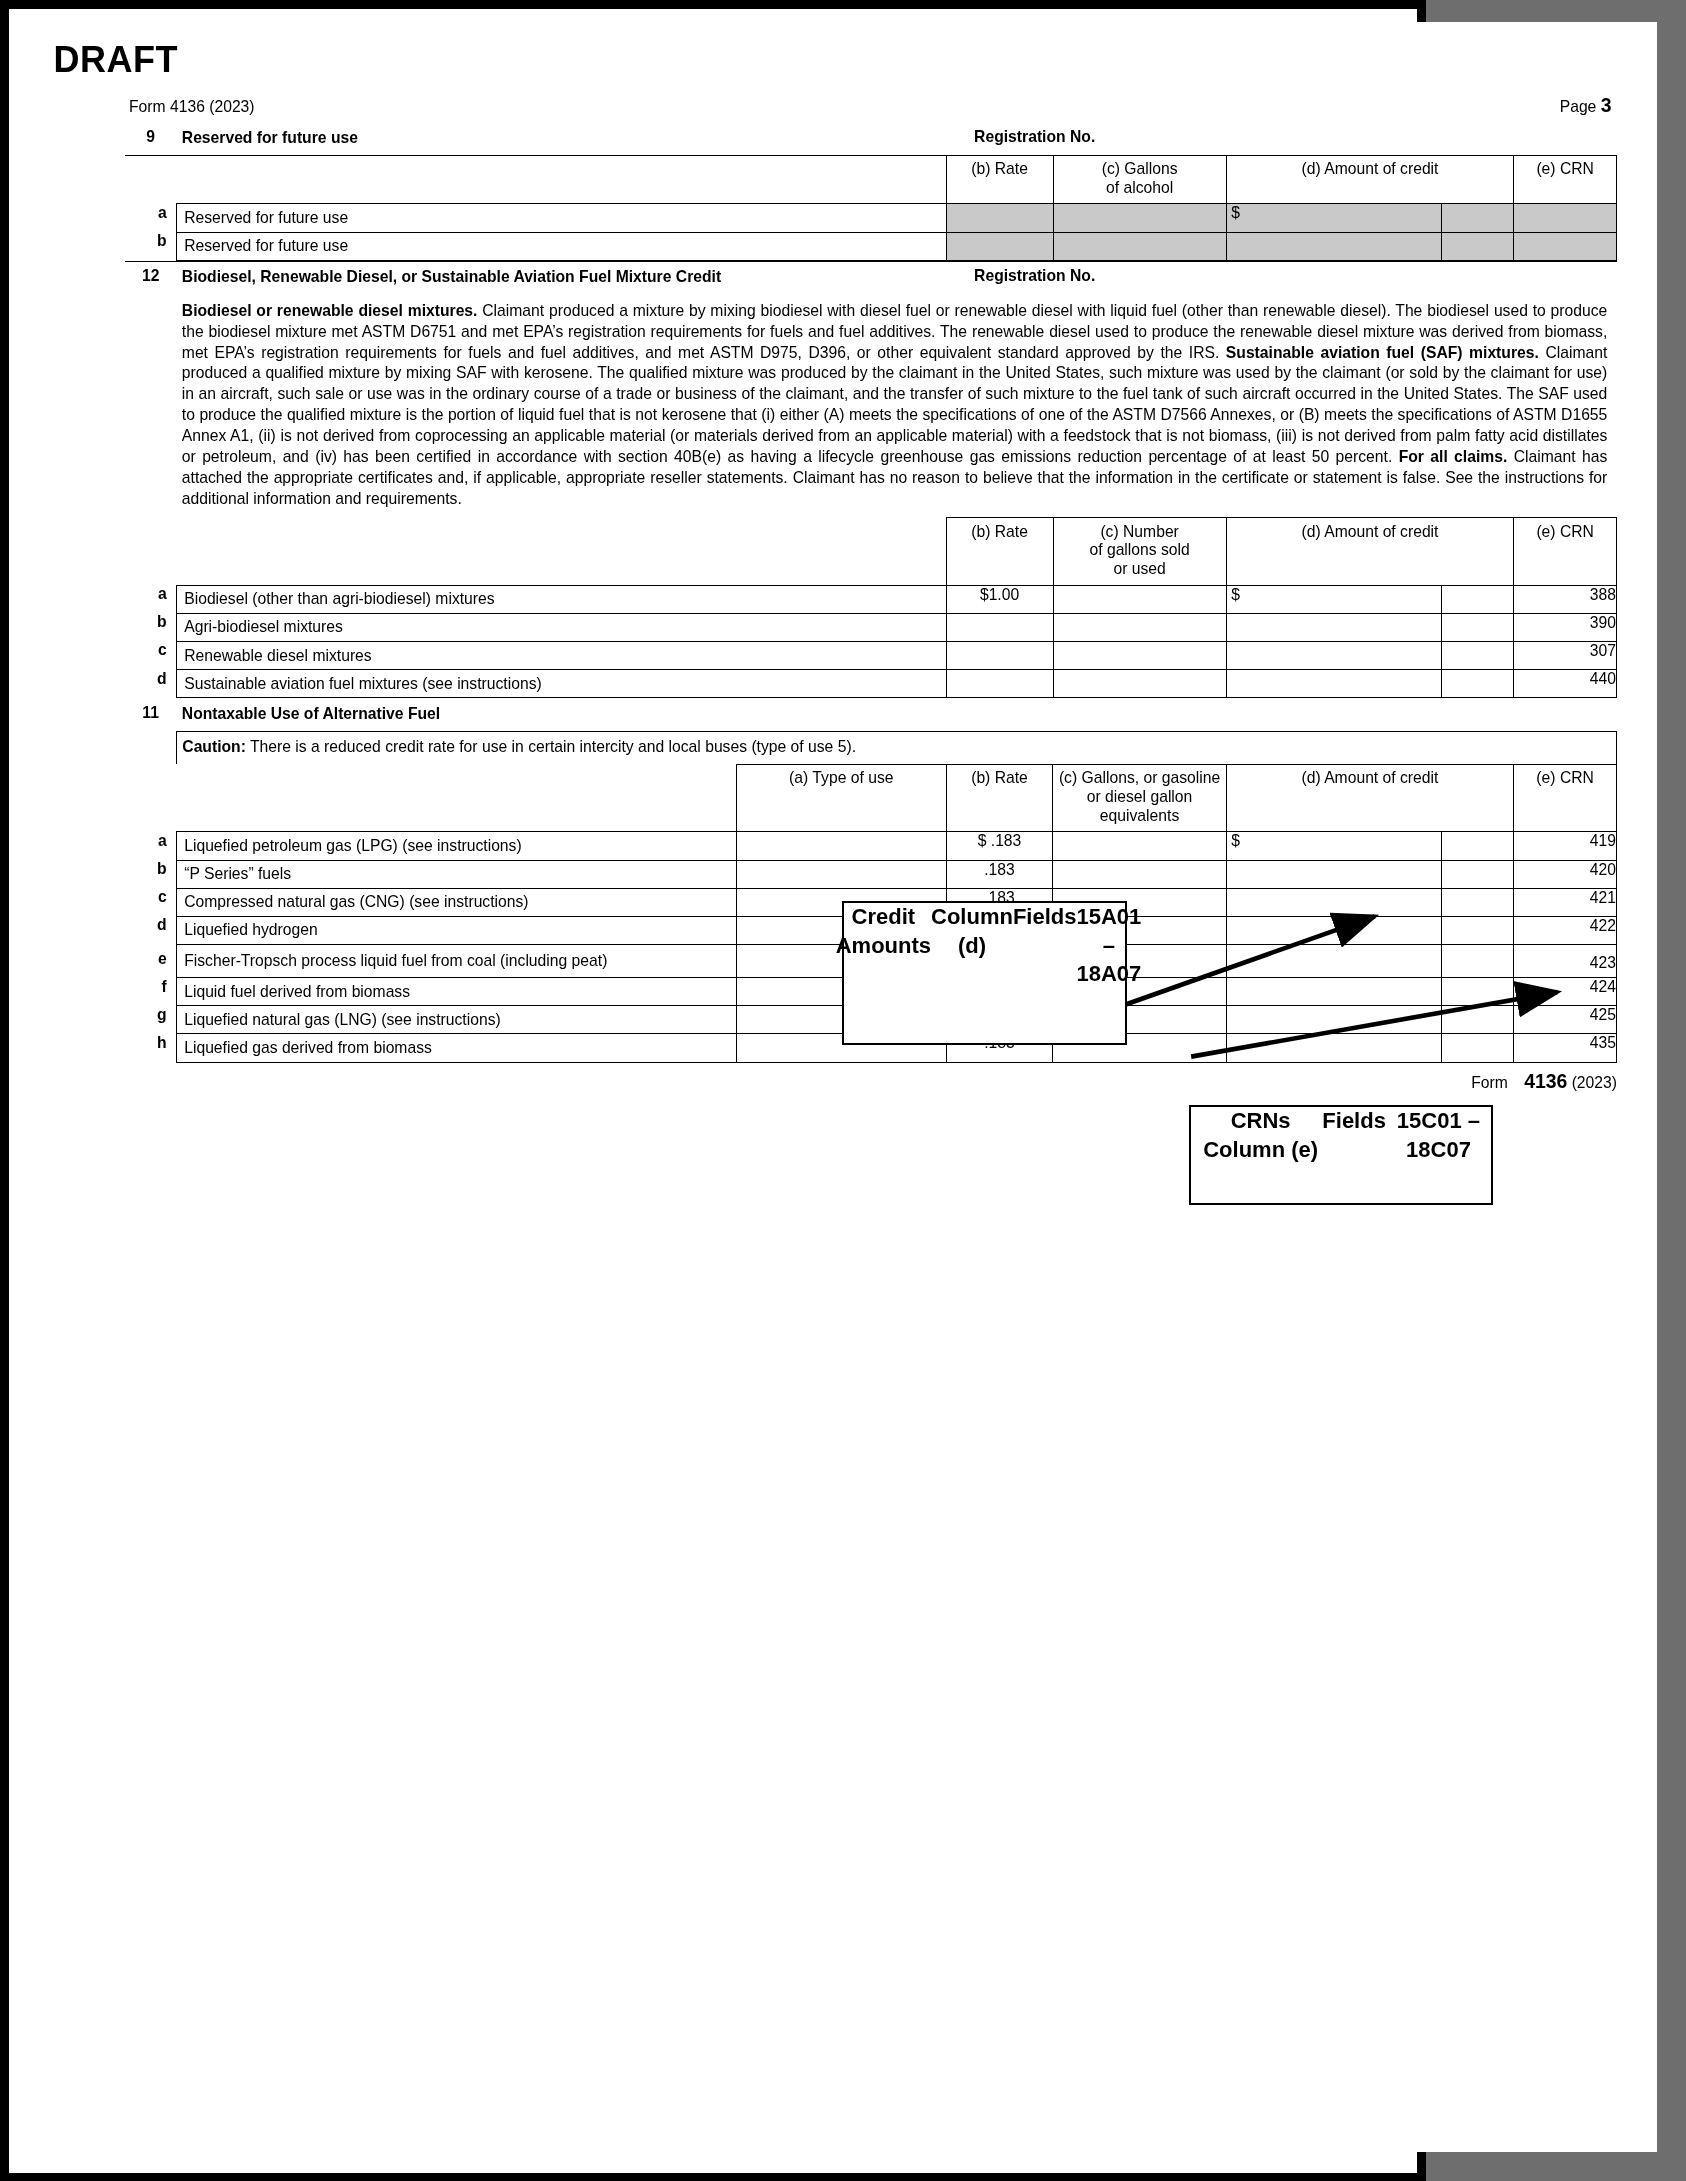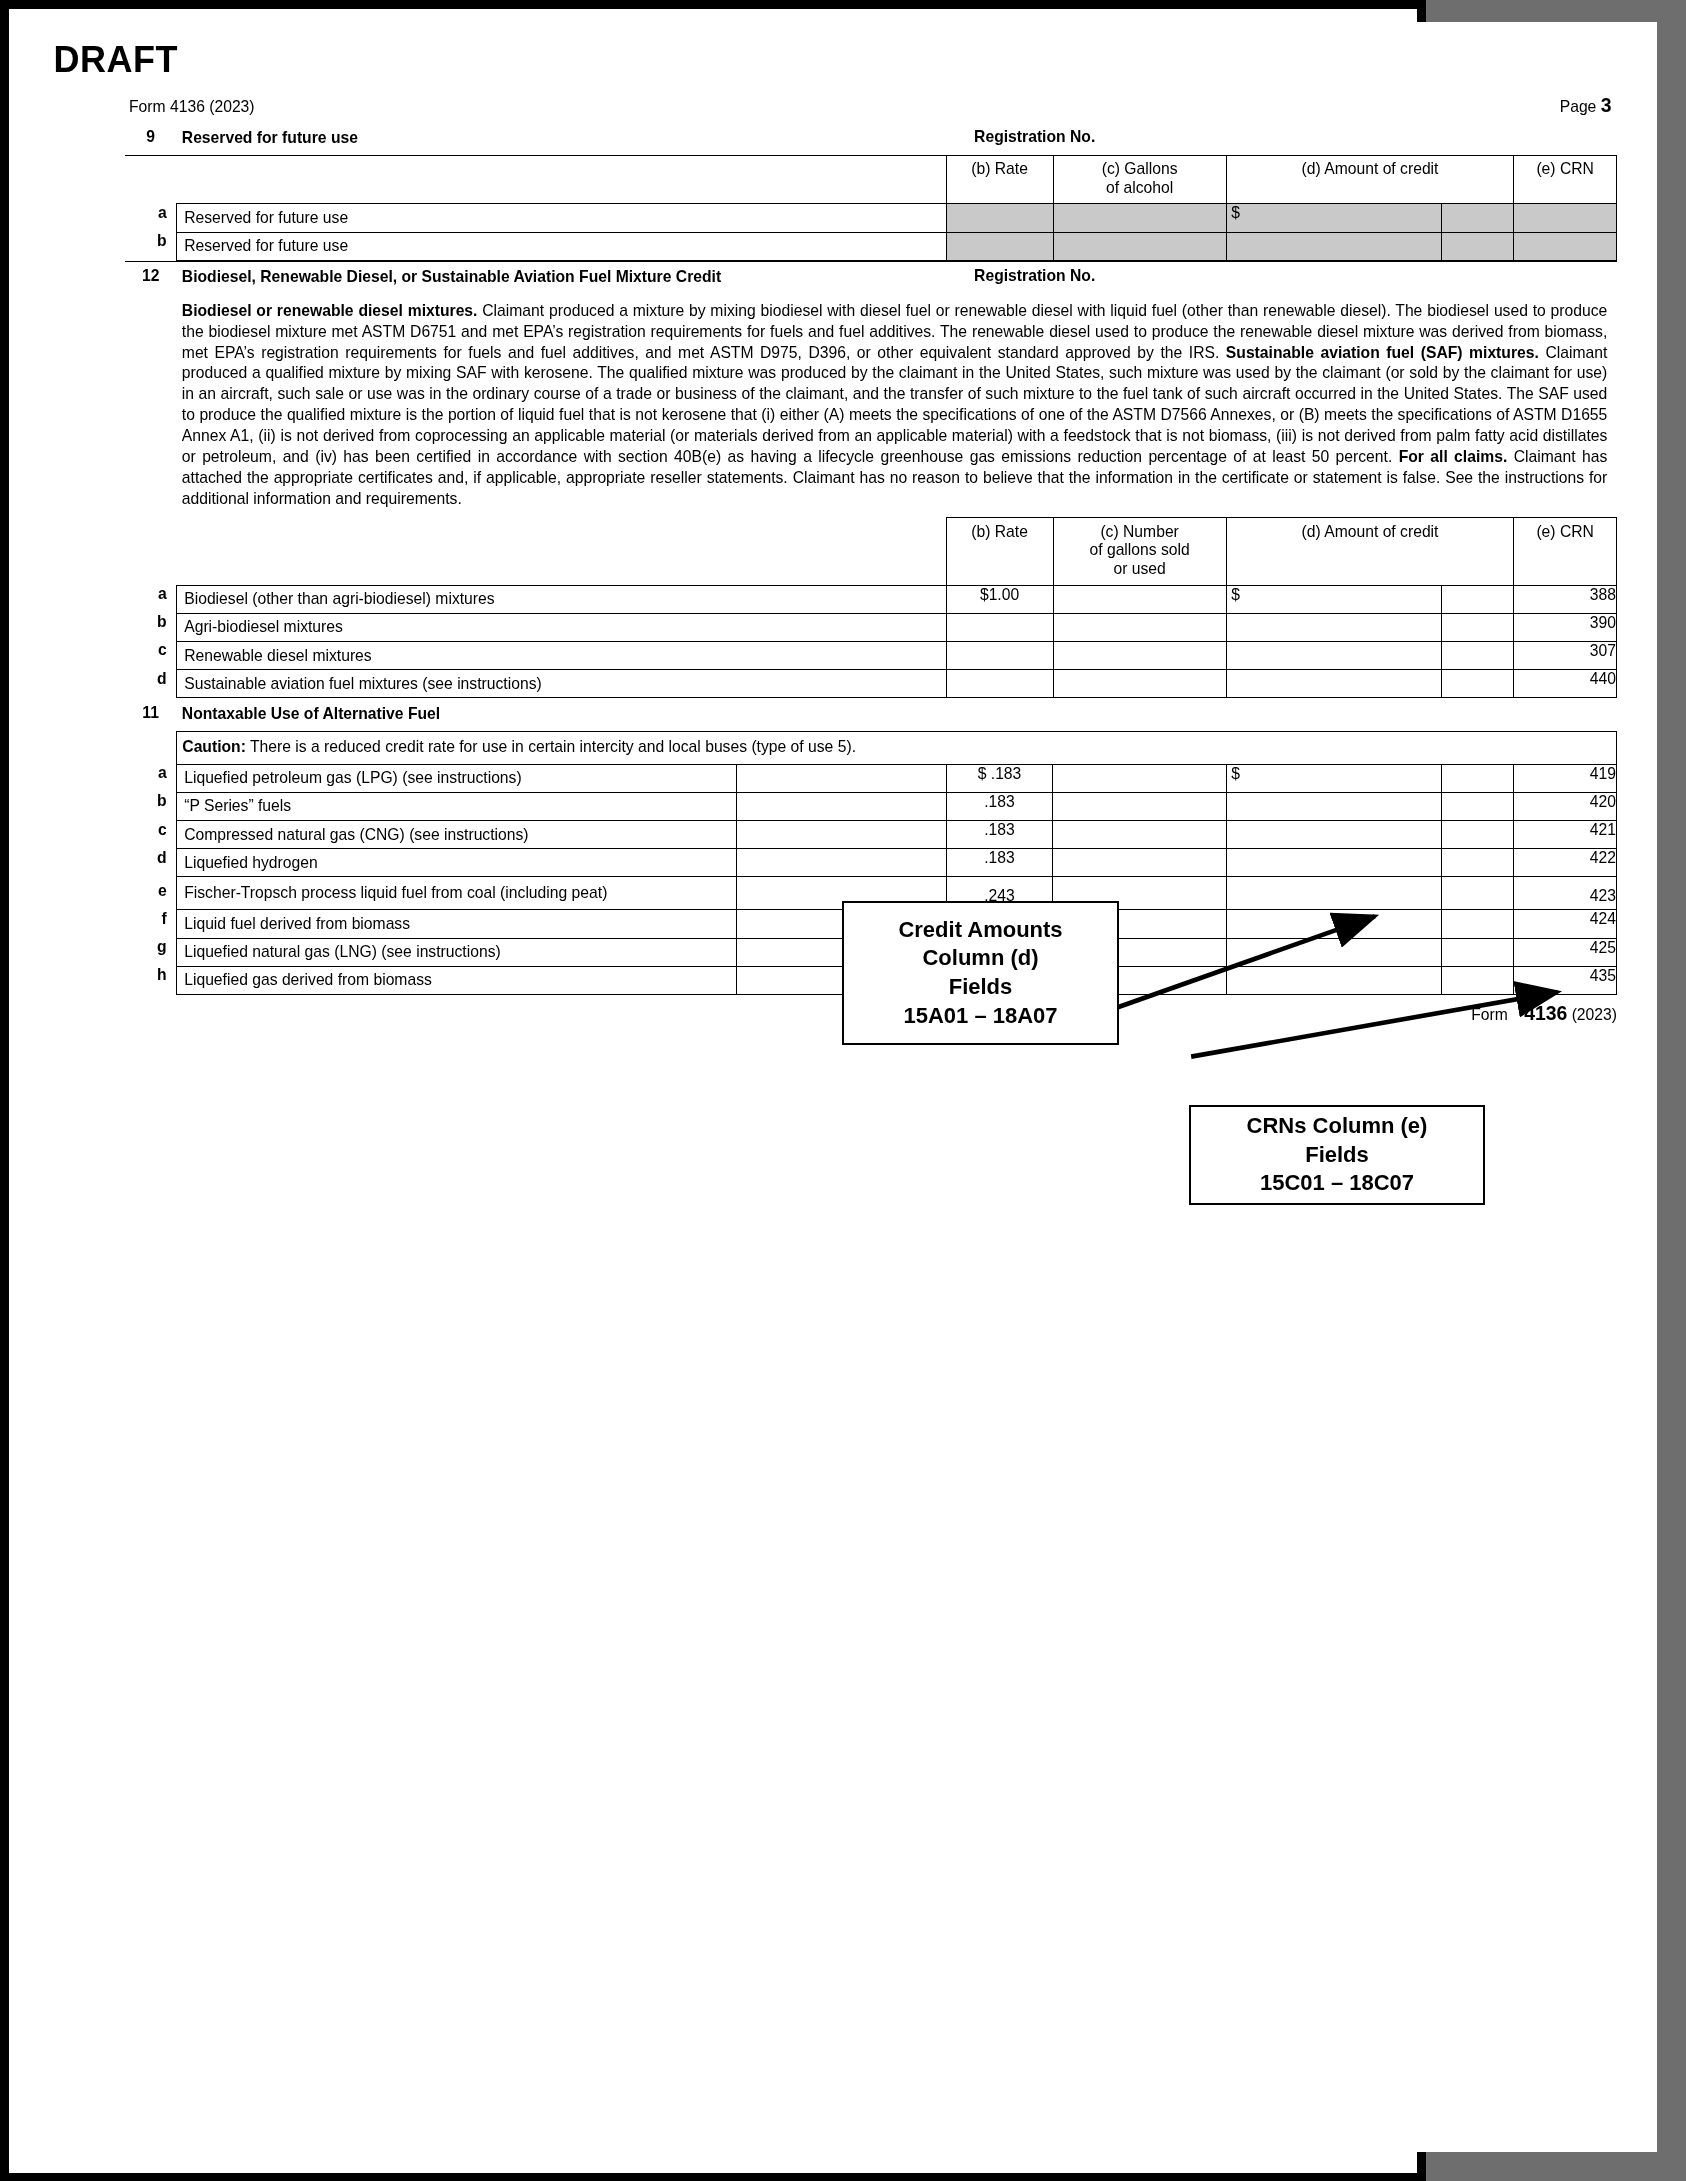--- a/index.html
+++ b/index.html
@@ -139,22 +139,23 @@
   
   .callout {
     position: absolute;
     background: #ffffff;
     border: 2.8px solid #000;
     text-align: center;
     font-weight: bold;
     line-height: 1.3;
     z-index: 30;
     display: flex;
-    flex-direction: column;
+    flex-direction: row;
     justify-content: center;
+    padding-left: 8px;
   }
   #callout-credit {
     left: 833px;
     top: 892px;
     width: 273px;
     height: 140px;
     font-size: 22px;
   }
   #callout-crn {
     left: 1180px;
@@ -326,20 +327,33 @@
           <td class="lineno nb-l nb-b nb-r nb-t">11</td>
           <td class="secttitle nb-b nb-l nb-r nb-t" colspan="7">Nontaxable Use of Alternative Fuel</td>
         </tr>
         <tr>
           <td class="noborder"></td>
           <td class="caution nb-b" colspan="7">
             <b>Caution:</b><span> There is a reduced credit rate for use in certain intercity and local buses (type of use 5).</span>
           </td>
         </tr>
         <tr>
+          <td class="noborder"></td>
+          <td class="nb-l nb-t" style="border-right:none"></td>
+          <td class="colhdr">(a) Type of use</td>
+          <td class="colhdr">(b) Rate</td>
+          <td class="colhdr">
+            <div>(c) Gallons, or gasoline</div>
+            <div>or diesel gallon</div>
+            <div>equivalents</div>
+          </td>
+          <td class="colhdr" colspan="2">(d) Amount of credit</td>
+          <td class="colhdr">(e) CRN</td>
+        </tr>
+        <tr>
           <td class="ltr noborder">a</td>
           <td class="rowlabel">Liquefied petroleum gas (LPG) (see instructions)</td>
           <td></td>
           <td class="rate">$ .183</td>
           <td></td>
           <td class="dollar">$</td>
           <td></td>
           <td class="crn">419</td>
         </tr>
         <tr>

